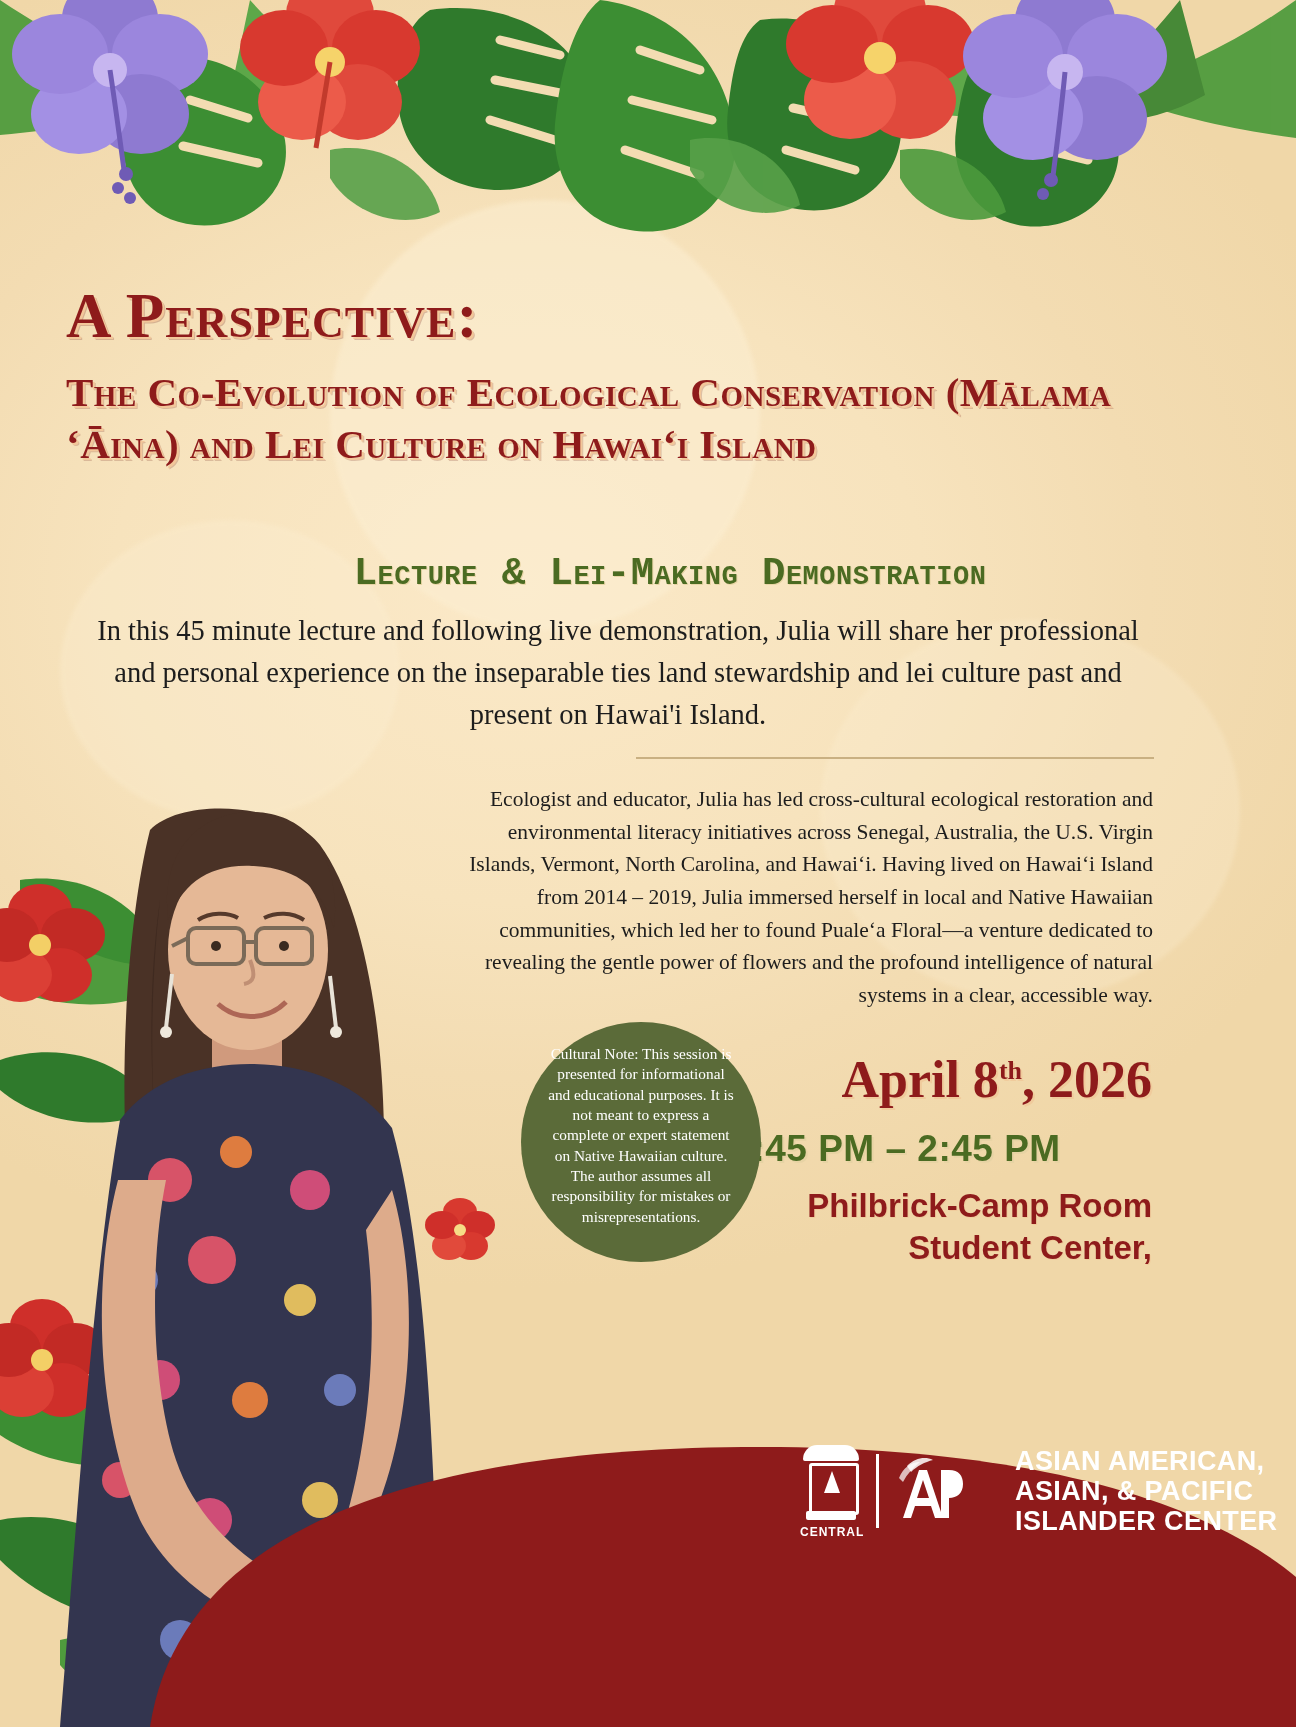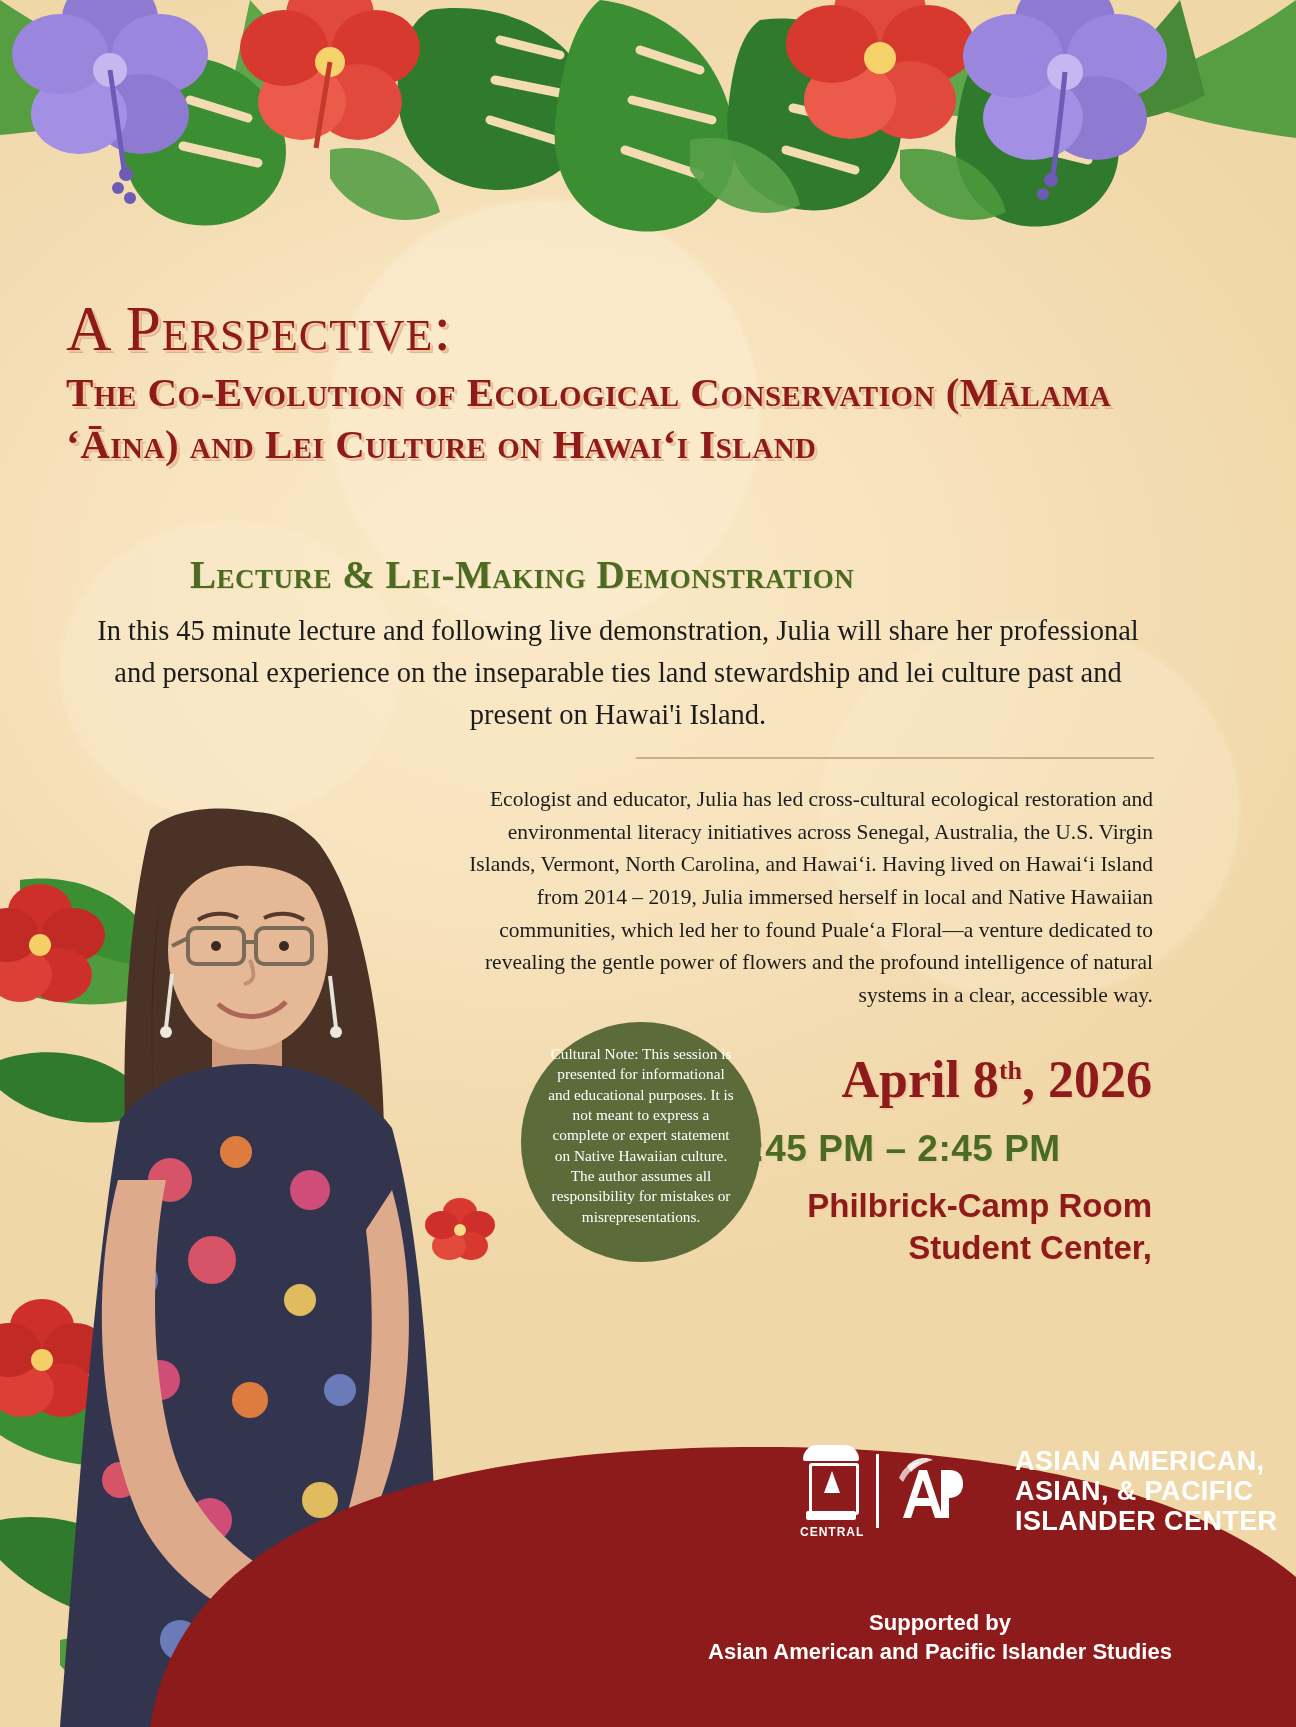--- a/index.html
+++ b/index.html
@@ -34,24 +34,24 @@
     width: 1296px;
     height: 265px;
     overflow: hidden;
   }
 
   
   .content { position: absolute; left: 0; top: 0; width: 1296px; height: 1727px; }
 
   .title-main {
     position: absolute;
-    left: 66px; top: 296px;
+    left: 66px; top: 283px;
     width: 1160px;
     font-family: "Liberation Serif", serif;
-    font-weight: normal;
+    font-weight: bold;
     font-size: 63px;
     letter-spacing: 1px;
     color: #8e1b1b;
     text-shadow: 2px 2px 0 #f3c79a, 3px 3px 0 rgba(120,40,30,.25);
     font-variant: small-caps;
     line-height: 1.05;
   }
   .title-sub {
     position: absolute;
     left: 66px; top: 366px;
@@ -62,22 +62,22 @@
     color: #8e1b1b;
     text-shadow: 2px 2px 0 #f3c79a, 3px 3px 0 rgba(120,40,30,.22);
     font-variant: small-caps;
     line-height: 1.28;
     letter-spacing: .5px;
   }
   .lecture-line {
     position: absolute;
     left: 190px; top: 552px;
     width: 960px;
-    text-align: left;
-    font-family: Liberation Serif, serif;
+    text-align: center;
+    font-family: Liberation Mono, monospace;
     font-weight: bold;
     font-size: 39px;
     color: #4b6b22;
     text-shadow: 1px 1px 0 #e8d5a6;
     letter-spacing: .5px;
     font-variant: small-caps;
   }
   .intro {
     position: absolute;
     left: 88px; top: 610px;
@@ -472,18 +472,14 @@
       <path d="M14,12 C22,4 32,2 40,6 C32,8 24,12 18,18 Z" fill="#ffffff" opacity=".85"></path>
       <path d="M6,24 C10,14 18,8 27,8 C20,14 14,20 10,28 Z" fill="#ffffff" opacity=".7"></path>
     </svg>
     <div class="org-name">
       <div>ASIAN AMERICAN,</div>
       <div>ASIAN, &amp; PACIFIC</div>
       <div>ISLANDER CENTER</div>
     </div>
   </div>
 
-  <div class="supported">
-    <div>Supported by</div>
-    <div>Asian American and Pacific Islander Studies</div>
-  </div>
 
 </div>
 
 </body></html>

